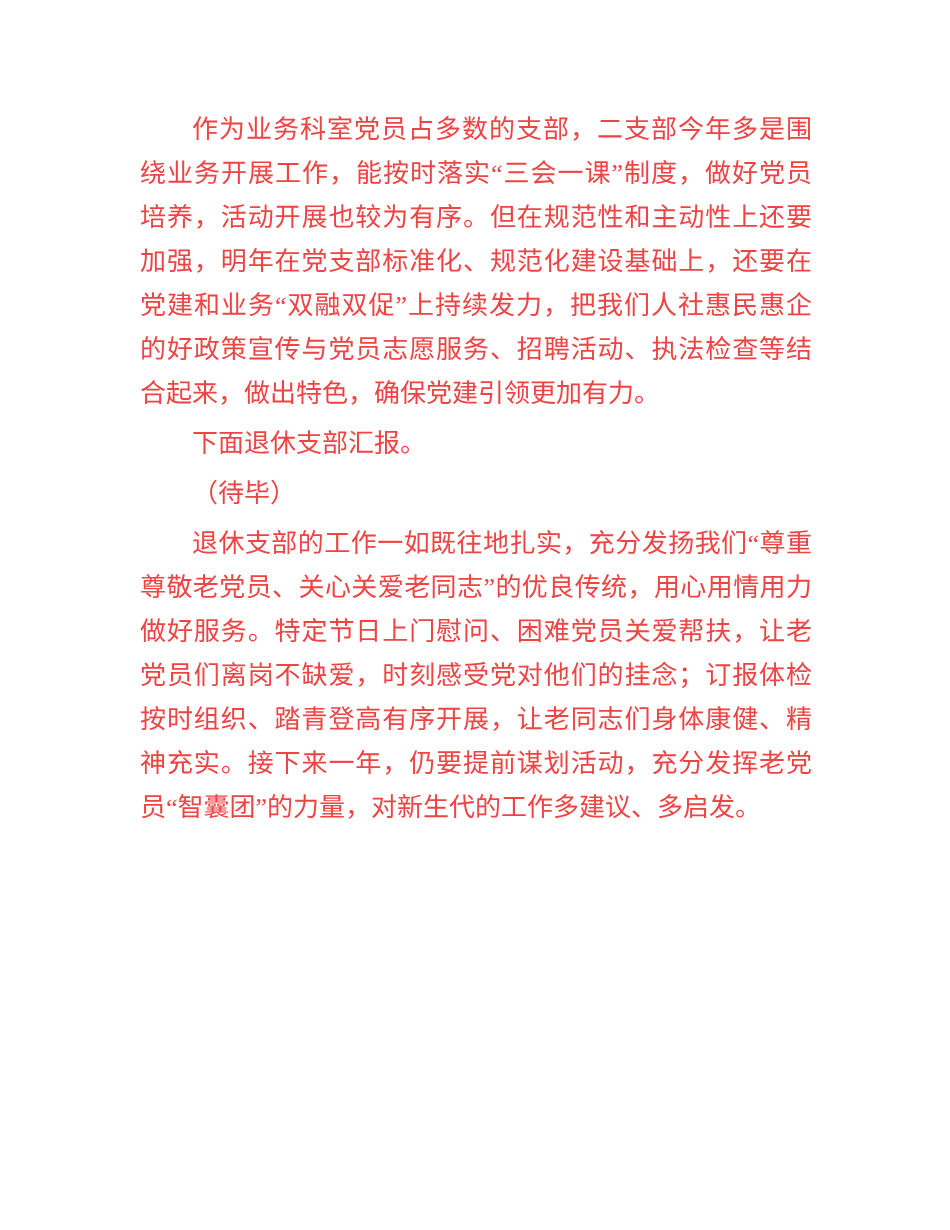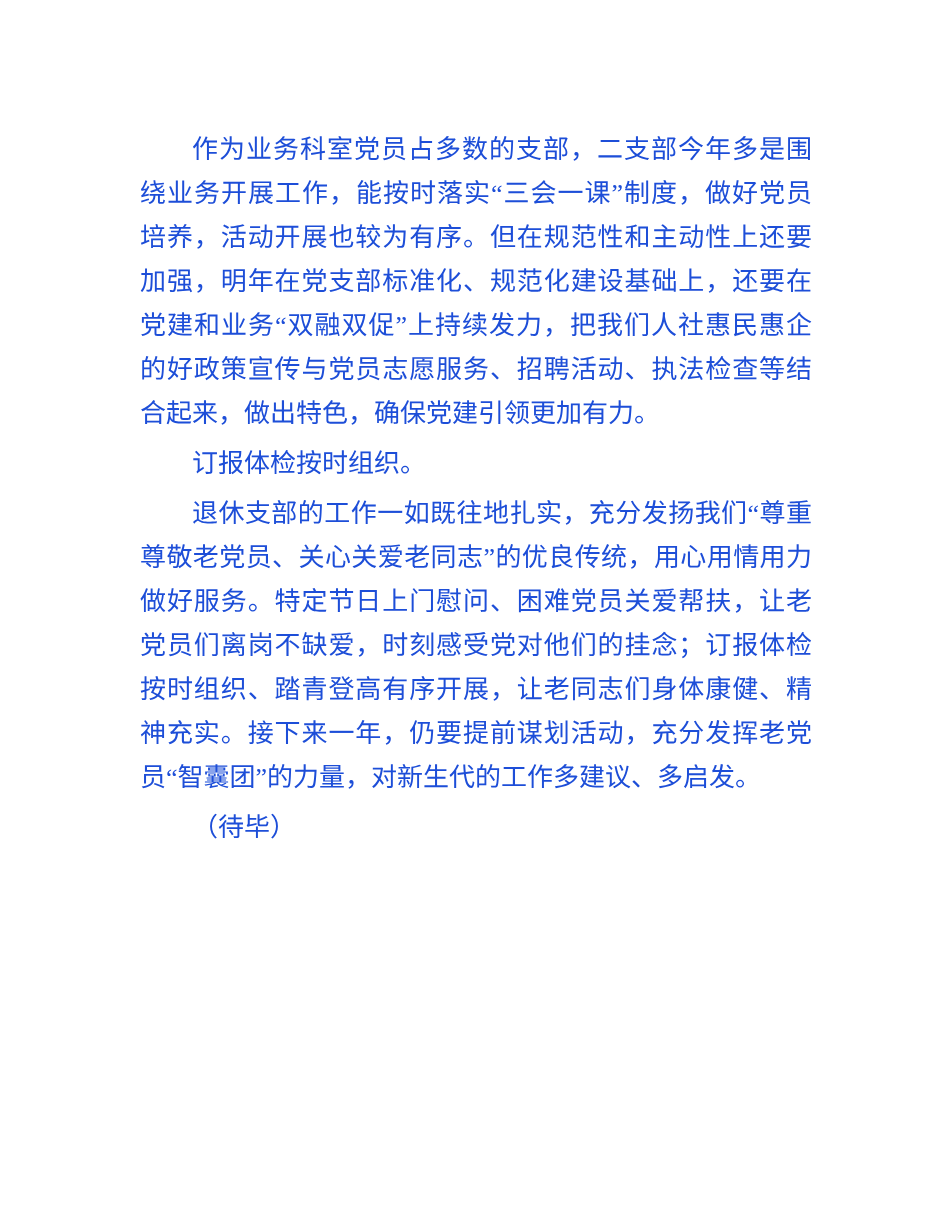--- a/index.html
+++ b/index.html
@@ -11,38 +11,38 @@
     position: relative;
     width: 950px;
     height: 1230px;
     background: #ffffff;
     overflow: hidden;
     font-family: "Liberation Serif", "DejaVu Serif", serif;
   }
   .content {
     position: absolute;
     left: 140px;
-    top: 128px;
+    top: 108px;
     width: 672px;
-    color: #1d4ed8;
+    color: #ef4444;
   }
   .para {
     margin: 0 0 6px 0;
     font-size: 26px;
     line-height: 44px;
     text-align: justify;
     text-justify: inter-ideograph;
     text-indent: 2em;
     letter-spacing: 0px;
     word-break: break-all;
   }
 </style>
 </head>
 <body>
 
 <div class="page">
   <div class="content">
     <p class="para">作为业务科室党员占多数的支部，二支部今年多是围绕业务开展工作，能按时落实“三会一课”制度，做好党员培养，活动开展也较为有序。但在规范性和主动性上还要加强，明年在党支部标准化、规范化建设基础上，还要在党建和业务“双融双促”上持续发力，把我们人社惠民惠企的好政策宣传与党员志愿服务、招聘活动、执法检查等结合起来，做出特色，确保党建引领更加有力。</p>
-    <p class="para">订报体检按时组织。</p>
+    <p class="para">下面退休支部汇报。</p>
+    <p class="para">（待毕）</p>
     <p class="para">退休支部的工作一如既往地扎实，充分发扬我们“尊重尊敬老党员、关心关爱老同志”的优良传统，用心用情用力做好服务。特定节日上门慰问、困难党员关爱帮扶，让老党员们离岗不缺爱，时刻感受党对他们的挂念；订报体检按时组织、踏青登高有序开展，让老同志们身体康健、精神充实。接下来一年，仍要提前谋划活动，充分发挥老党员“智囊团”的力量，对新生代的工作多建议、多启发。</p>
-    <p class="para">（待毕）</p>
   </div>
 </div>
 
 </body></html>

